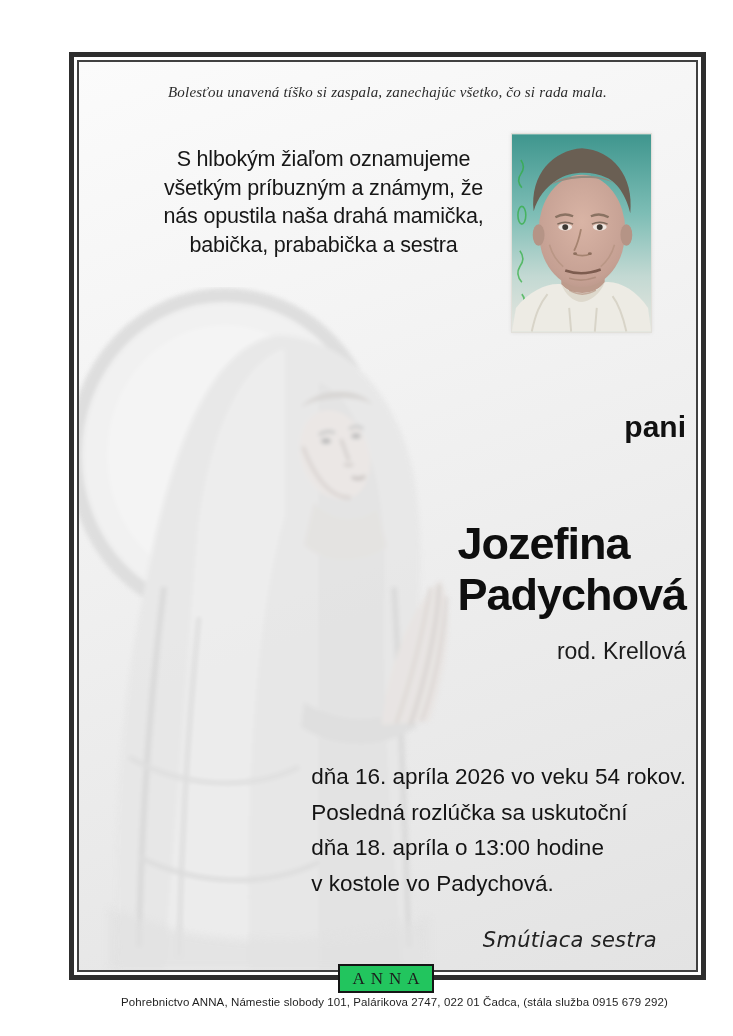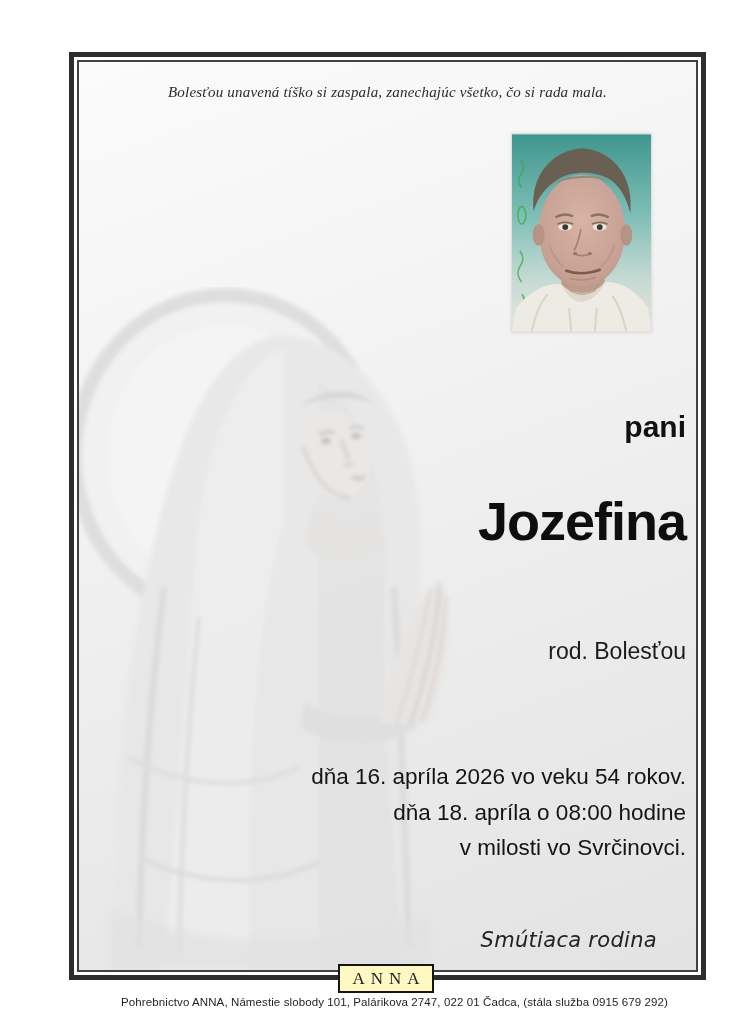--- a/index.html
+++ b/index.html
@@ -35,33 +35,33 @@
     font-size:21.5px; line-height:28.5px; color:#171717; letter-spacing:-.2px;
   }
   
   .photo {
     position:absolute; left:432px; top:71px; width:141px; height:200px;
     border:1px solid #e2e0da; box-shadow:0 0 4px rgba(0,0,0,.08);
     background:#cfe0da; overflow:hidden;
   }
   .photo svg { display:block; width:100%; height:100%; }
   
-  .right-txt { position:absolute; right:10px; text-align:right; white-space:nowrap; }
+  .right-txt { position:absolute; right:10px; text-align:left; white-space:nowrap; }
   .honorific { top:348px; font-size:30px; font-weight:bold; color:#111; }
-  .fullname  { top:434px; font-size:54px; line-height:51px; font-weight:bold; color:#0e0e0e; letter-spacing:-1px; }
+  .fullname  { top:456px; font-size:45px; line-height:51px; font-weight:bold; color:#0e0e0e; letter-spacing:-1px; }
   .maiden    { top:576px; font-size:23px; color:#1a1a1a; }
   .details   { top:697px; font-size:22.5px; line-height:35.5px; color:#141414; }
   .closing   {
     top:866px; right:39px; font-size:21px; font-style:italic; color:#222;
     font-family:"DejaVu Sans", sans-serif; letter-spacing:.3px;
   }
   
   .anna-box {
     position:absolute; left:318px; top:964px; width:96px; height:29px;
-    border:2px solid #151515; background:#fef9c3; z-index:5;
+    border:2px solid #151515; background:#22c55e; z-index:5;
     display:flex; align-items:center; justify-content:center;
     font-family:"Liberation Serif", serif; font-size:17px; color:#1c1c1c;
     letter-spacing:6px; text-indent:6px;
   }
   .footer {
     position:absolute; top:996px; left:8px; width:100%; text-align:center;
     font-size:11.5px; color:#1f1f1f; letter-spacing:.1px;
   }
 </style>
 </head>
@@ -126,20 +126,26 @@
 
           <g filter="url(#soft2)" opacity=".7">
             <path d="M40,620 C120,660 260,665 360,630 L360,683 L40,683 Z" fill="#e0e0e0"></path>
           </g>
         </svg>
 
         <div class="verse">
           <div>Bolesťou unavená tíško si zaspala, zanechajúc všetko, čo si rada mala.</div>
         </div>
 
+        <div class="announce">
+          <div>S hlbokým žiaľom oznamujeme</div>
+          <div>všetkým príbuzným a známym, že</div>
+          <div>nás opustila naša drahá mamička,</div>
+          <div>babička, prababička a sestra</div>
+        </div>
 
         <div class="photo">
           <svg viewBox="0 0 141 200" aria-hidden="true">
             <defs>
               <linearGradient id="tealbg" x1="0" y1="0" x2="0" y2="1">
                 <stop offset="0" stop-color="#3f968e"></stop>
                 <stop offset=".40" stop-color="#7dbdb5"></stop>
                 <stop offset=".72" stop-color="#c3d9d3"></stop>
                 <stop offset="1" stop-color="#e6e6df"></stop>
               </linearGradient>
@@ -193,31 +199,33 @@
 
               <path d="M38,112 q4,14 14,22 M104,112 q-4,14 -14,22 M58,158 q13,8 27,0" stroke="#b3917f" stroke-width="1.6" fill="none" opacity=".7"></path>
             </g>
           </svg>
         </div>
 
         <div class="right-txt honorific">pani</div>
 
         <div class="right-txt fullname">
           <div>Jozefina</div>
-        </div>
-
-        <div class="right-txt maiden">rod. Bolesťou</div>
+          <div>Padychová</div>
+        </div>
+
+        <div class="right-txt maiden">rod. Krellová</div>
 
         <div class="right-txt details">
           <div>dňa 16. apríla 2026 vo veku 54 rokov.</div>
-          <div>dňa 18. apríla o 08:00 hodine</div>
-          <div>v milosti vo Svrčinovci.</div>
-        </div>
-
-        <div class="right-txt closing">Smútiaca rodina</div>
+          <div>Posledná rozlúčka sa uskutoční</div>
+          <div>dňa 18. apríla o 13:00 hodine</div>
+          <div>v kostole vo Padychová.</div>
+        </div>
+
+        <div class="right-txt closing">Smútiaca sestra</div>
 
       </div>
     </div>
   </div>
 
   <div class="anna-box">ANNA</div>
 
   <div class="footer">Pohrebnictvo ANNA, Námestie slobody 101, Palárikova 2747, 022 01 Čadca, (stála služba 0915 679 292)</div>
 
 </div>

